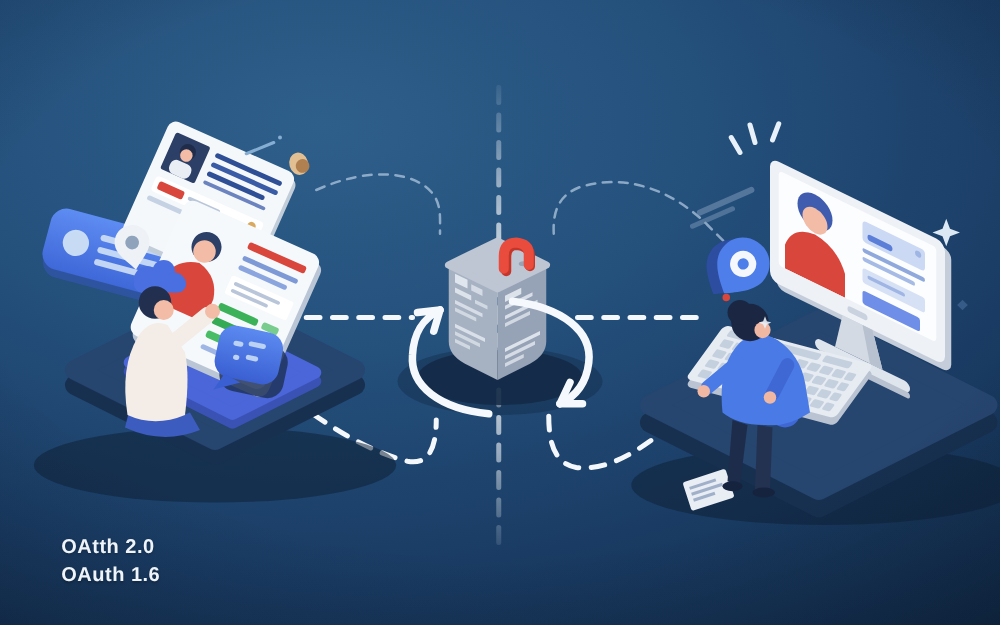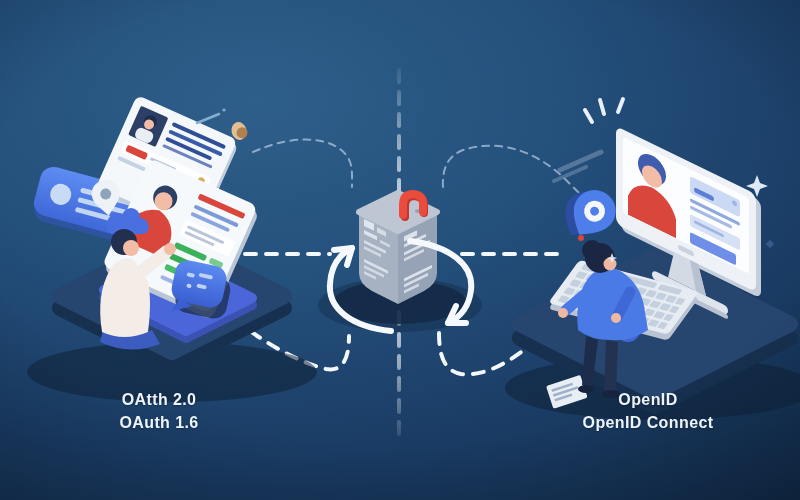--- a/index.html
+++ b/index.html
@@ -6,23 +6,24 @@
   .stage{
     position:relative;width:800px;height:500px;overflow:hidden;
     background:radial-gradient(120% 115% at 32% 20%, #2e5f8a 0%, #24507c 32%, #1a3c64 62%, #112a47 88%, #0d2138 100%);
   }
   .stage::after{
     content:"";position:absolute;inset:0;z-index:3;pointer-events:none;
     background:radial-gradient(95% 85% at 50% 42%, rgba(0,0,0,0) 55%, rgba(6,14,28,.38) 100%);
   }
   svg.illus{position:absolute;left:0;top:0;z-index:1;}
   .caption{
-    position:absolute;z-index:4;width:220px;text-align:center;color:#eef4fa;
+    position:absolute;z-index:4;width:220px;color:#eef4fa;
     font:700 16px/23px "Liberation Sans", sans-serif;letter-spacing:.4px;
     text-shadow:0 1px 2px rgba(0,0,0,.25);
+    margin-top:38px;
   }
   .caption-left{left:49px;top:388px;}
   .caption-right{left:538px;top:388px;}
   .caption span{display:block;}
 </style>
 </head>
 <body>
 
 <div class="stage">
 <svg class="illus" width="800" height="500" viewBox="0 0 800 500">
@@ -303,17 +304,13 @@
     <path fill="#dce8f4" d="M 757,175 L 760,183 L 768,186 L 760,189 L 757,197 L 754,189 L 746,186 L 754,183 Z"></path>
     <path fill="#e8f1fa" opacity="0.9" d="M 612,253 L 613.5,257 L 617,258 L 613.5,259.5 L 612,263 L 610.5,259.5 L 607,258 L 610.5,257 Z"></path>
     <rect x="767" y="241" width="6" height="6" fill="#3e6390" opacity="0.8" transform="rotate(45 770 244)"></rect>
   </g>
 </svg>
 
 <div class="caption caption-left">
   <span>OAtth 2.0</span>
   <span>OAuth 1.6</span>
 </div>
-<div class="caption caption-right">
-  <span>OpenID</span>
-  <span>OpenID Connect</span>
 </div>
-</div>
 
 </body></html>

